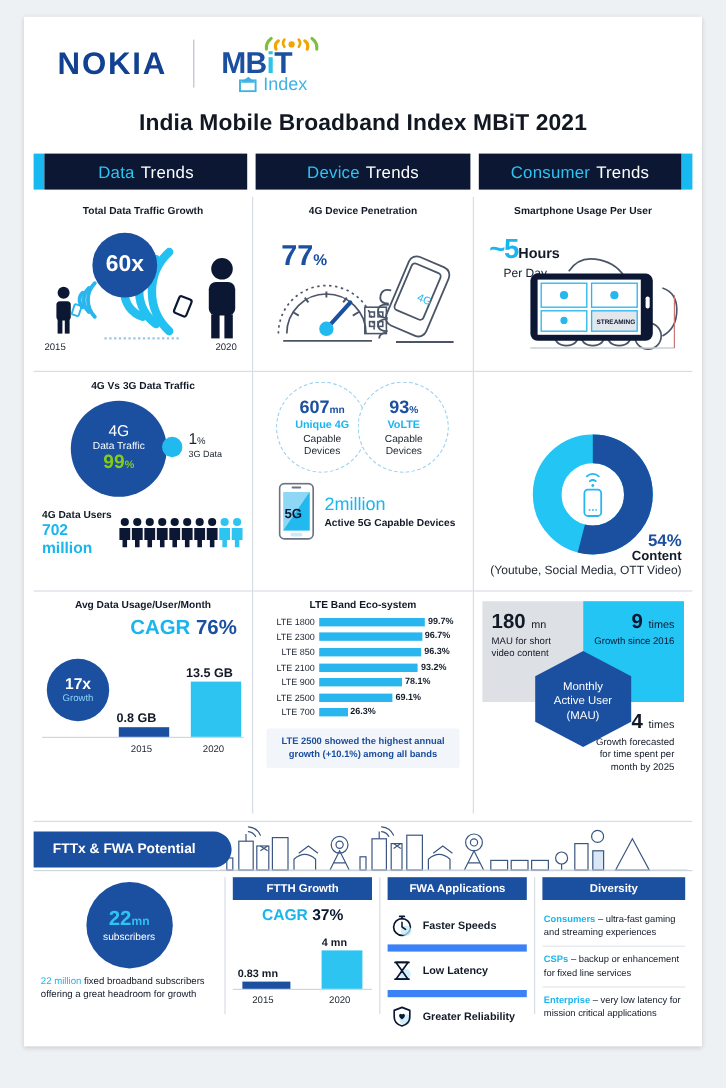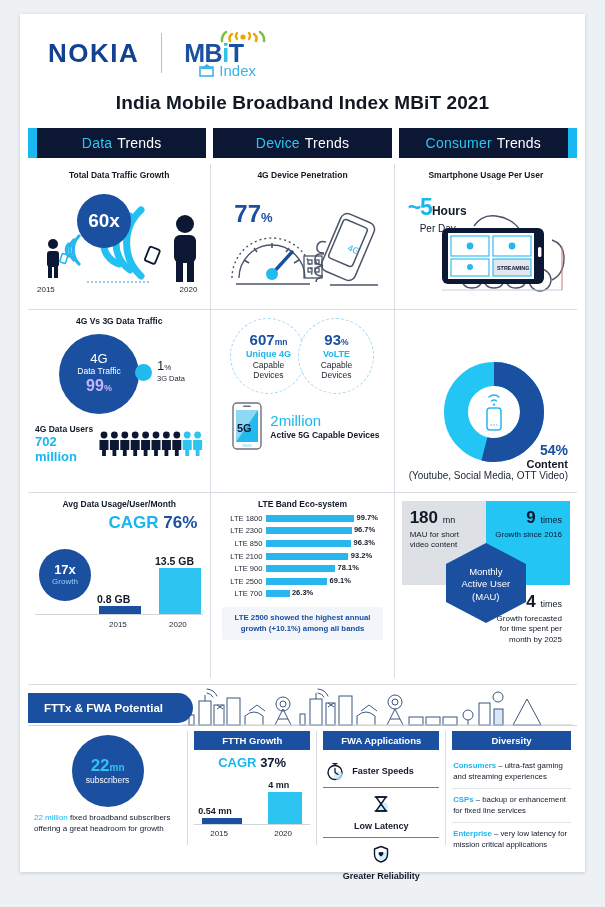--- a/index.html
+++ b/index.html
@@ -68,21 +68,21 @@
   .hrs .pd{font-size:10px;color:#121a28;margin-left:12px;margin-top:2px;}
   
   .d4g{position:relative;height:92px;}
   .circ4g{
     position:absolute;left:24px;top:6px;width:80px;height:80px;border-radius:50%;
     background:#1b4fa0;color:#fff;text-align:center;
     display:flex;flex-direction:column;align-items:center;justify-content:center;line-height:1.15;
   }
   .circ4g .t1{font-size:13px;}
   .circ4g .t2{font-size:8.5px;}
-  .circ4g .t3{font-size:16px;font-weight:bold;color:#c4b5fd;}
+  .circ4g .t3{font-size:16px;font-weight:bold;color:#84cc16;}
   .circ4g .t3 small{font-size:9px;}
   .dot3g{position:absolute;left:100px;top:36px;width:17px;height:17px;border-radius:50%;background:#22b9ef;}
   .lbl3g{position:absolute;left:122px;top:30px;font-size:13px;color:#1c2430;}
   .lbl3g small{font-size:8px;}
   .lbl3g .sub{font-size:7.5px;display:block;margin-top:1px;}
   
   .users{display:flex;align-items:center;gap:4px;margin-top:4px;}
   .users .u1{font-size:8.5px;font-weight:bold;color:#121a28;}
   .users .u2{font-size:13px;font-weight:bold;color:#19b6ee;}
   .people{display:flex;gap:1px;}
@@ -178,21 +178,21 @@
   .subtxt{font-size:8px;line-height:1.35;color:#121a28;margin-top:6px;}
   .subtxt .hl{color:#19b6ee;}
   .bhead{
     background:#1b4fa0;color:#fff;text-align:center;font-size:9.5px;font-weight:bold;
     padding:4px 0;margin-bottom:5px;
   }
   .ftthc{text-align:center;font-size:13px;font-weight:bold;color:#19b6ee;margin-bottom:2px;}
   .ftthc b{color:#0b1733;}
   .fbars{position:relative;height:66px;}
   .app-row{display:flex;align-items:center;gap:7px;padding:6px 2px;font-size:9px;font-weight:bold;color:#121a28;}
-  .app-row + .app-row{border-top:1px solid #3b82f6;flex-direction:column;}
+  .app-row + .app-row{border-top:6px solid #3b82f6;}
   .div-row{font-size:7.8px;line-height:1.35;color:#121a28;padding:6px 1px;}
   .div-row + .div-row{border-top:1px solid #e3e7ec;}
   .div-row .k{color:#19b6ee;font-weight:bold;}
 </style>
 </head>
 <body>
 
 <div class="page">
 
   <div class="brandbar">
@@ -665,21 +665,21 @@
         <div class="subtxt">
           <span class="hl">22 million</span><span> fixed broadband subscribers offering a great headroom for growth</span>
         </div>
       </div>
 
       <div class="bcol c2">
         <div class="bhead">FTTH Growth</div>
         <div class="ftthc"><span>CAGR</span> <b>37%</b></div>
         <div class="fbars">
           <div class="bc-axis" style="bottom:13px;"></div>
-          <div class="bval" style="left:4px;bottom:22px;font-size:9px;">0.54 mn</div>
+          <div class="bval" style="left:4px;bottom:22px;font-size:9px;">0.83 mn</div>
           <div class="bar" style="left:8px;bottom:14px;width:40px;height:6px;background:#1b4fa0;"></div>
           <div class="bval" style="left:74px;bottom:48px;font-size:9px;">4 mn</div>
           <div class="bar" style="left:74px;bottom:14px;width:34px;height:32px;background:#2ec4f1;"></div>
           <div class="bxl" style="left:16px;">2015</div>
           <div class="bxl" style="left:80px;">2020</div>
         </div>
       </div>
 
       <div class="bcol c3">
         <div class="bhead">FWA Applications</div>

